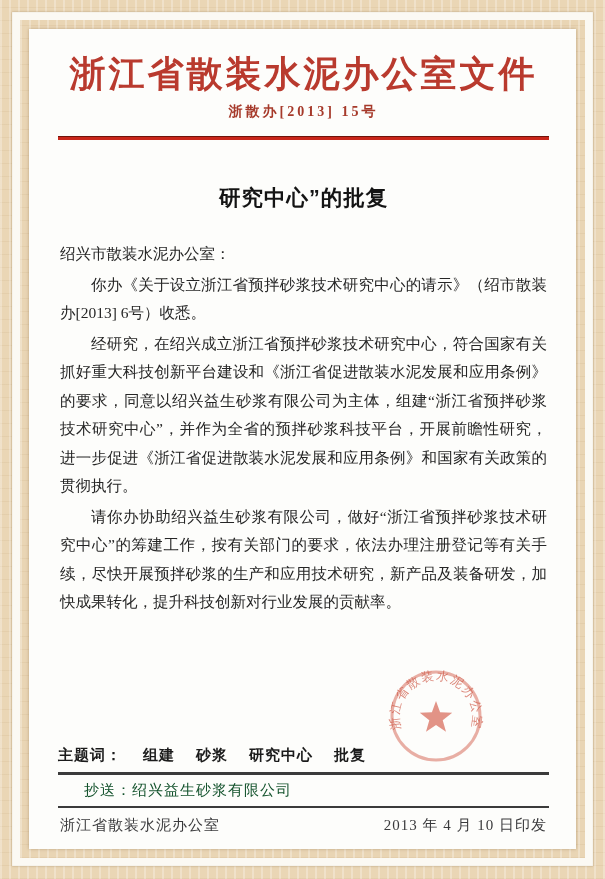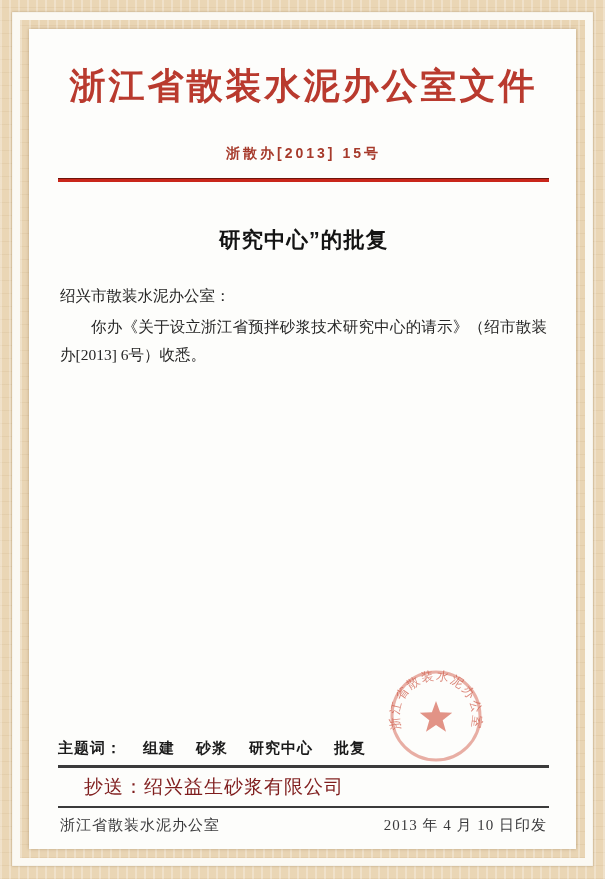--- a/index.html
+++ b/index.html
@@ -23,34 +23,34 @@
     height:100%;padding:9px;
     background-color:#e9d5b4;
     background-image:
       repeating-linear-gradient(90deg, rgba(255,255,255,.28) 0 2px, rgba(0,0,0,0) 2px 9px),
       repeating-linear-gradient(0deg, rgba(190,158,112,.14) 0 1px, rgba(0,0,0,0) 1px 13px);
   }
   .doc{
     position:relative;height:100%;overflow:hidden;
     background:#fdfdfb;
     box-shadow:0 0 3px rgba(120,90,50,.4);
-    padding:24px 27px 12px 29px;
+    padding:12px 27px 12px 29px;
     display:flex;flex-direction:column;
   }
 
   
   .org-title{
     font-family:"Liberation Serif","DejaVu Serif",serif;
     font-weight:bold;font-size:36px;line-height:1.18;
     color:#b93a2e;text-align:center;letter-spacing:3px;
     margin-top:12px;
   }
   .doc-number{
-    margin-top:38px;text-align:center;
-    font-family:Liberation Sans, sans-serif;
+    margin-top:8px;text-align:center;
+    font-family:Liberation Serif, serif;
     font-weight:bold;font-size:14px;letter-spacing:3px;color:#a63a2b;
   }
   .red-rule{margin-top:15px;height:4px;background:#c9261a;border-top:1px solid #6e140b;}
 
   
   .title{
     margin:36px 0 0;text-align:center;
     font-size:21.5px;font-weight:bold;line-height:44px;color:#141414;
     letter-spacing:1px;
   }
@@ -76,21 +76,21 @@
 
   
   .footer-block{margin-top:auto;position:relative;z-index:2;}
   .subject-row{
     padding:4px 0 7px;font-weight:bold;font-size:15px;color:#1b1b1b;letter-spacing:1px;margin-top:16px;
   }
   .subject-row .term{margin-left:21px;}
   .rule-thick{height:3px;background:#3b3b3b;}
   .rule-thin{height:2px;background:#3b3b3b;}
   .cc-row{
-    padding:6px 0 6px 26px;font-size:19px;color:#7f1d1d;letter-spacing:1px;
+    padding:6px 0 6px 26px;font-size:15px;color:#14532d;letter-spacing:1px;
     font-family:"Liberation Serif","DejaVu Serif",serif;
   }
   .footer-row{
     display:flex;justify-content:space-between;align-items:center;
     padding:8px 2px 2px;font-size:15px;color:#3a3a3c;letter-spacing:1px;
     font-family:"Liberation Serif","DejaVu Serif",serif;
   }
 </style>
 </head>
 <body>
@@ -104,20 +104,22 @@
         <div class="doc-number">浙散办[2013] 15号</div>
         <div class="red-rule"></div>
 
         <div class="title">
           <div>研究中心”的批复</div>
         </div>
 
         <div class="body-text">
           <p>绍兴市散装水泥办公室：</p>
           <p class="para">你办《关于设立浙江省预拌砂浆技术研究中心的请示》（绍市散装办[2013] 6号）收悉。</p>
+          <p class="para">经研究，在绍兴成立浙江省预拌砂浆技术研究中心，符合国家有关抓好重大科技创新平台建设和《浙江省促进散装水泥发展和应用条例》的要求，同意以绍兴益生砂浆有限公司为主体，组建“浙江省预拌砂浆技术研究中心”，并作为全省的预拌砂浆科技平台，开展前瞻性研究，进一步促进《浙江省促进散装水泥发展和应用条例》和国家有关政策的贯彻执行。</p>
+          <p class="para">请你办协助绍兴益生砂浆有限公司，做好“浙江省预拌砂浆技术研究中心”的筹建工作，按有关部门的要求，依法办理注册登记等有关手续，尽快开展预拌砂浆的生产和应用技术研究，新产品及装备研发，加快成果转化，提升科技创新对行业发展的贡献率。</p>
         </div>
 
         <svg class="seal" viewBox="0 0 110 110">
           <circle cx="55" cy="55" r="44" fill="none" stroke="#d4604e" stroke-width="3" opacity="0.5"></circle>
           <path id="sealArc" d="M 20,68 A 37,37 0 1 1 90,68" fill="none"></path>
           <text font-size="12.5" fill="#cf5b49" opacity="0.72" letter-spacing="1.5" font-family="Liberation Serif, DejaVu Serif, serif">
             <textPath href="#sealArc">浙江省散装水泥办公室</textPath>
           </text>
           <polygon points="55,40 59.1,51.3 71.2,51.8 61.7,59.2 65,70.8 55,64 45,70.8 48.3,59.2 38.8,51.8 50.9,51.3" fill="#d4604e" opacity="0.68"></polygon>
         </svg>

